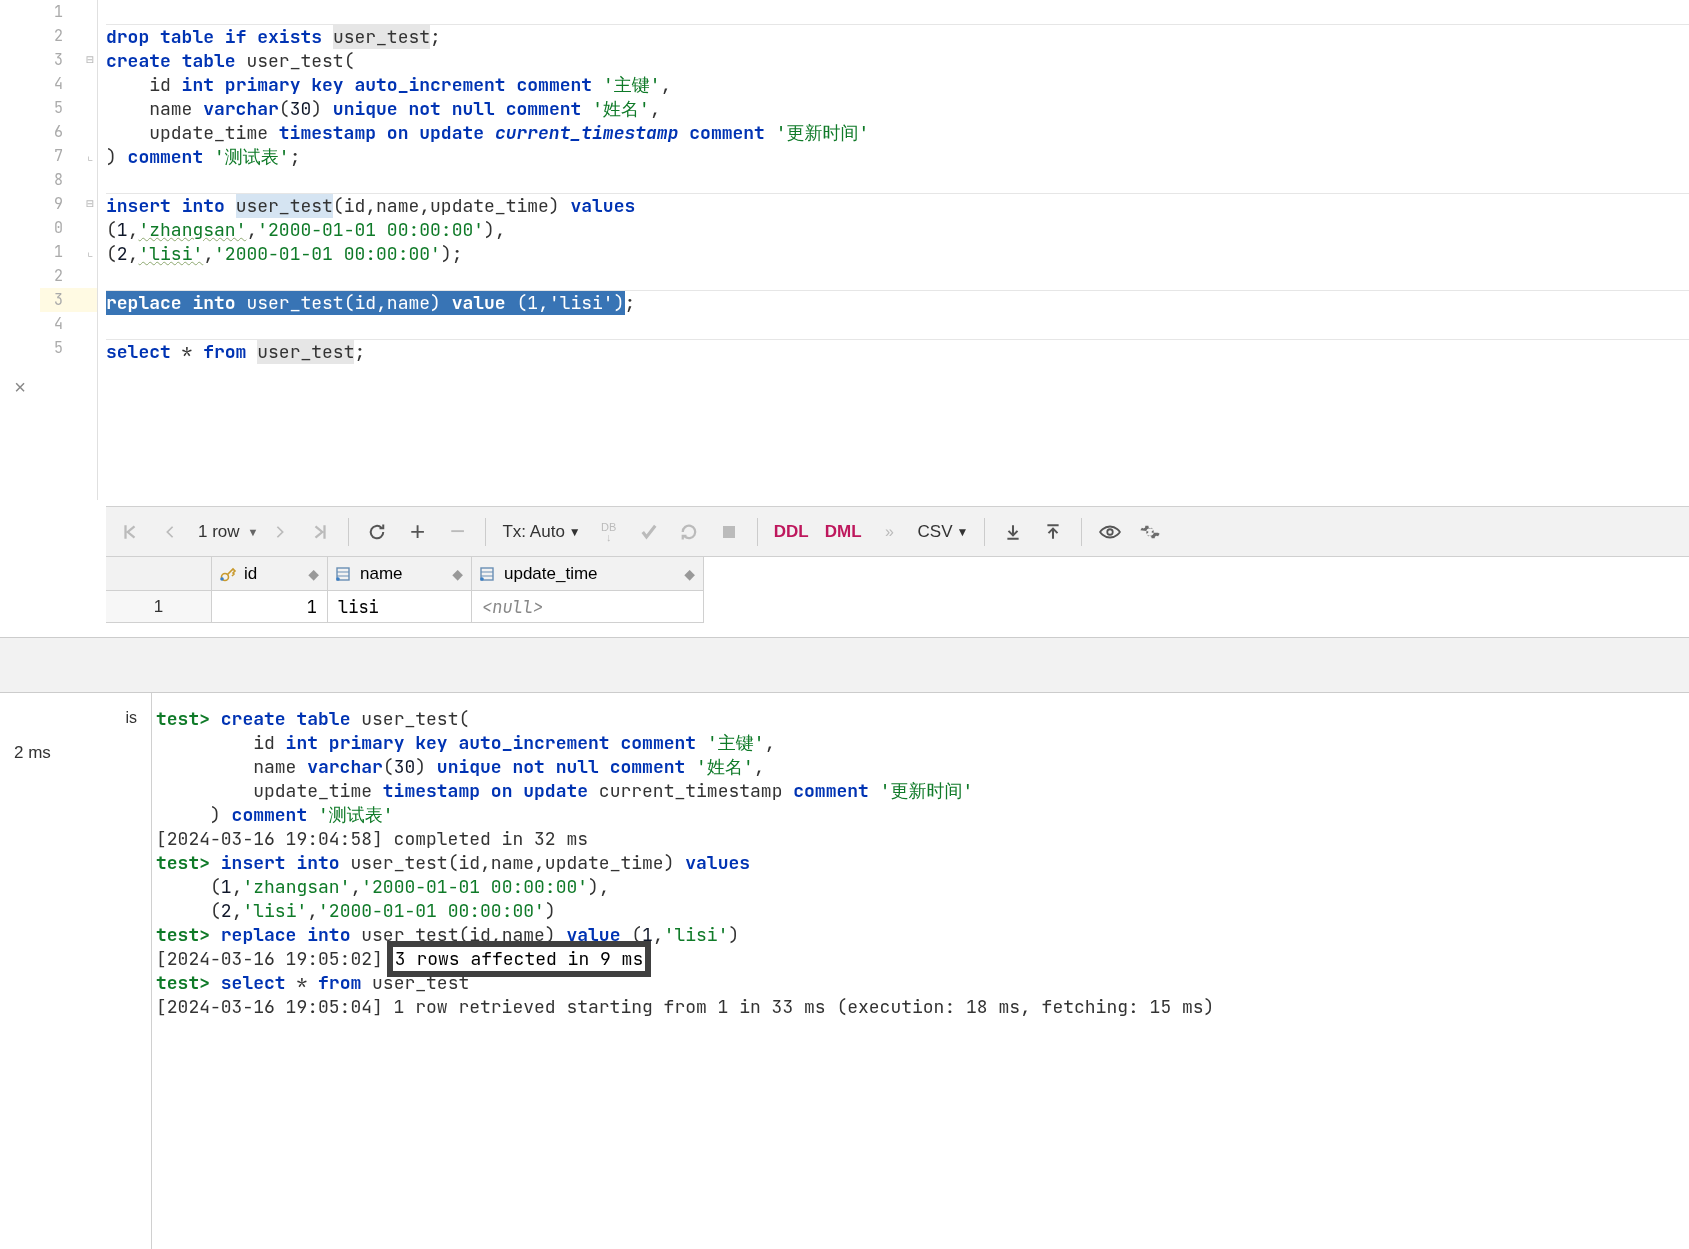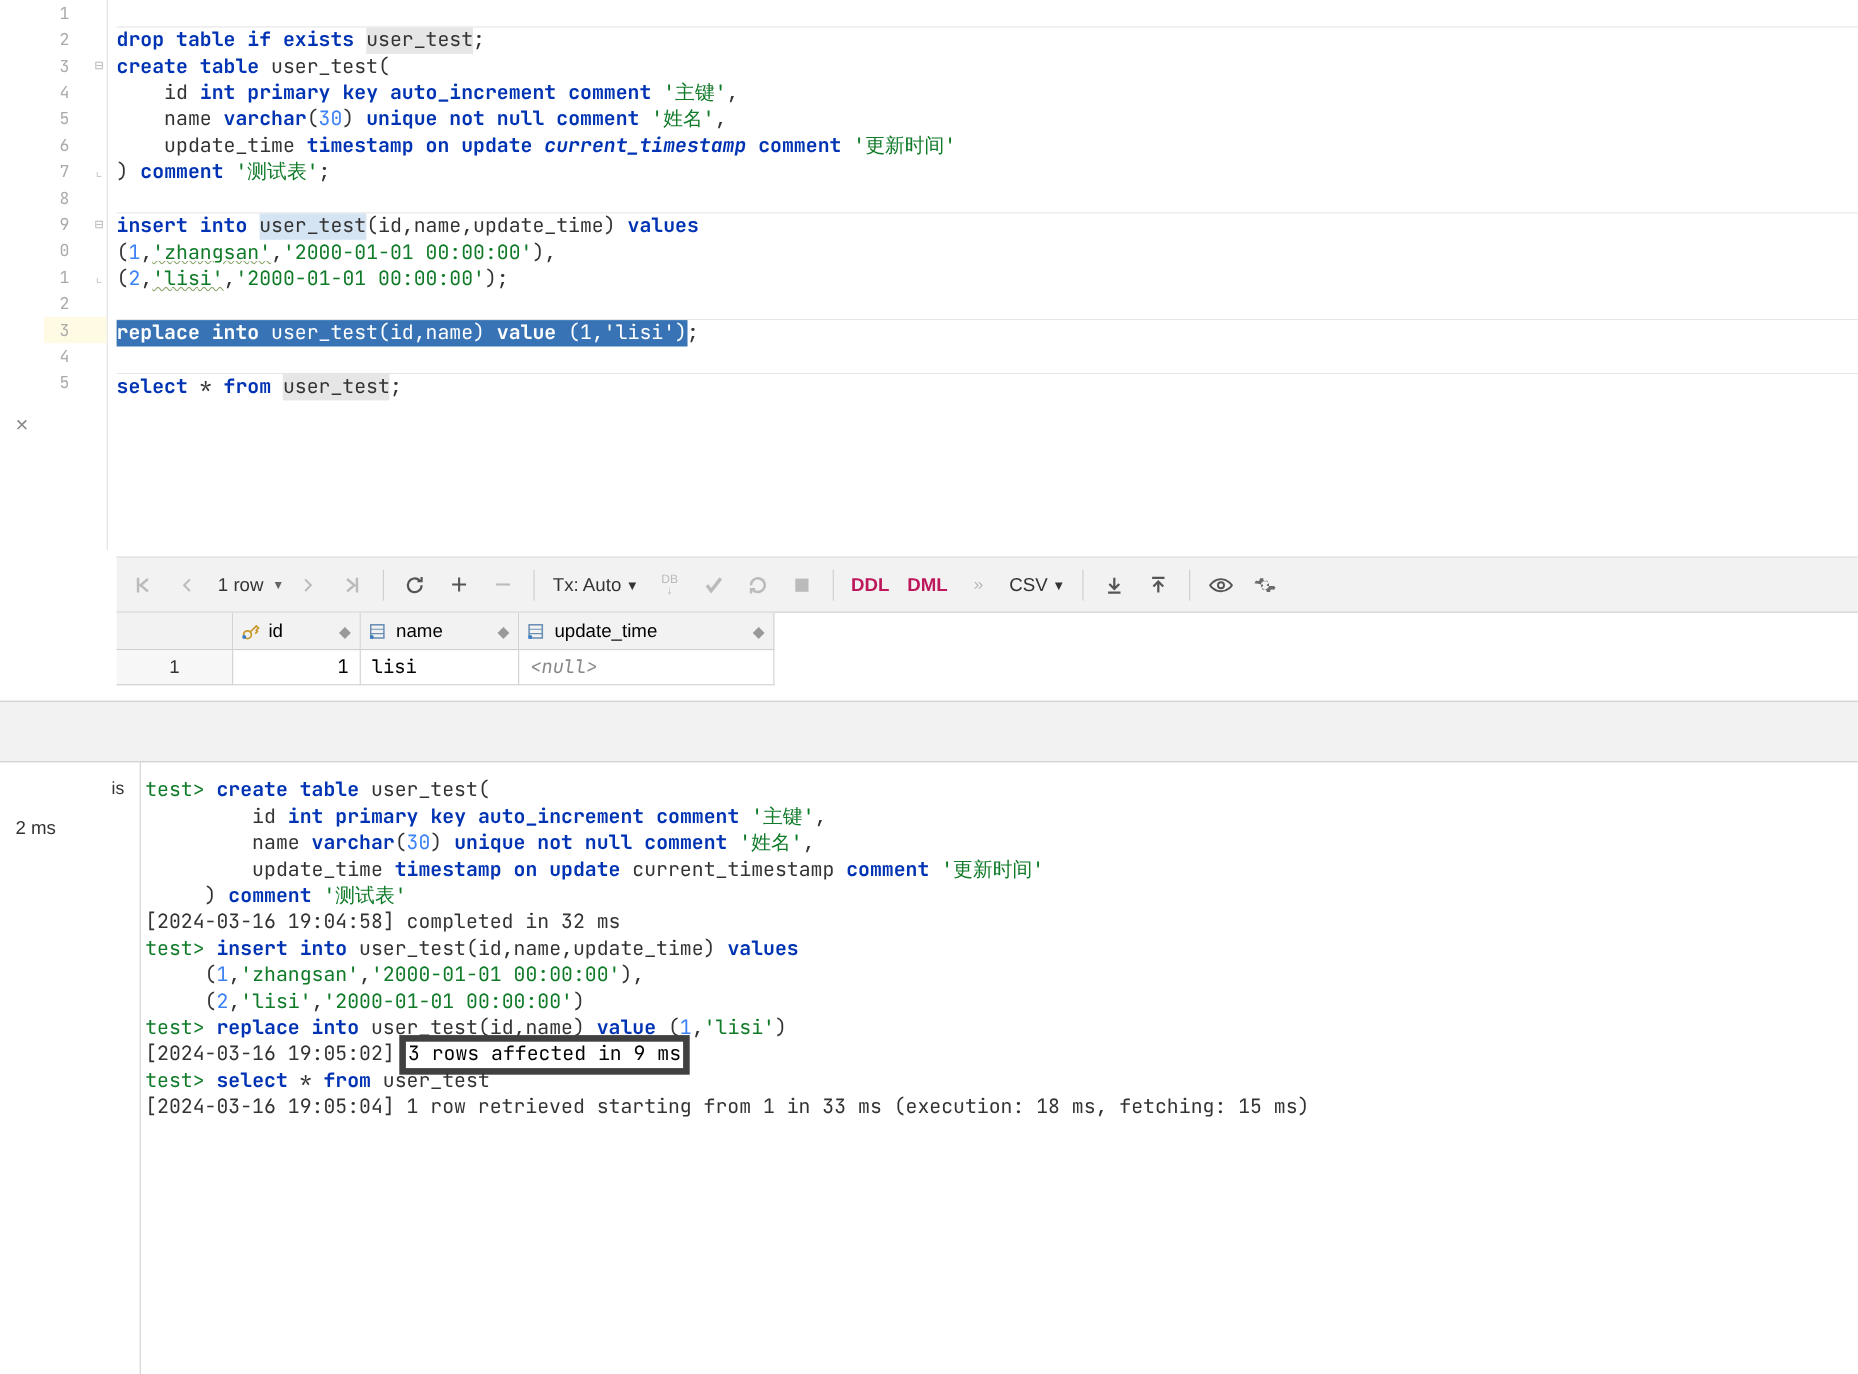--- a/index.html
+++ b/index.html
@@ -68,21 +68,21 @@
 .selected-line {
   background: #3874b5;
   color: #fff;
 }
 .selected-line .kw, .selected-line .txt, .selected-line .punct, .selected-line .num, .selected-line .str {
   color: #fff !important;
 }
 .kw { color: #0033b3; font-weight: 600; }
 .txt { color: #333; }
 .punct { color: #333; }
-.num { color: #3b82f6; }
+.num { color: #0f172a; }
 .str { color: #0f7a28; }
 .ital { font-style: italic; font-weight: 600; }
 .id-bg { background: #e6e6e6; }
 .id-bg2 { background: #d5e4f2; }
 .wavy-underline {
   text-decoration: underline wavy #8ea870;
   text-decoration-thickness: 1px;
 }
 
 
@@ -217,21 +217,21 @@
   border-bottom: 1px solid #ccc;
   margin-top: 14px;
 }
 
 
 .console-wrap {
   display: flex;
   flex: 1;
 }
 .console-left {
-  width: 128px;
+  width: 152px;
   border-right: 1px solid #d0d0d0;
   padding: 8px;
 }
 .console-left-item {
   padding: 8px 6px;
   font-size: 16px;
   color: #333;
 }
 .console-left-item.ms {
   font-size: 17px;
@@ -239,21 +239,21 @@
 .console-body {
   flex: 1;
   padding: 14px 4px;
 }
 .console-line {
   white-space: pre;
   height: 24px;
   display: flex;
   align-items: center;
 }
-.prompt { color: #0f7a28; font-weight: 400; }
+.prompt { color: #0f7a28; font-weight: 700; }
 .log-ts { color: #333; }
 .highlight-box {
   border: 6px solid #404040;
   padding: 0 2px;
   margin-left: 4px;
 }
 </style>
 </head>
 <body>
 

